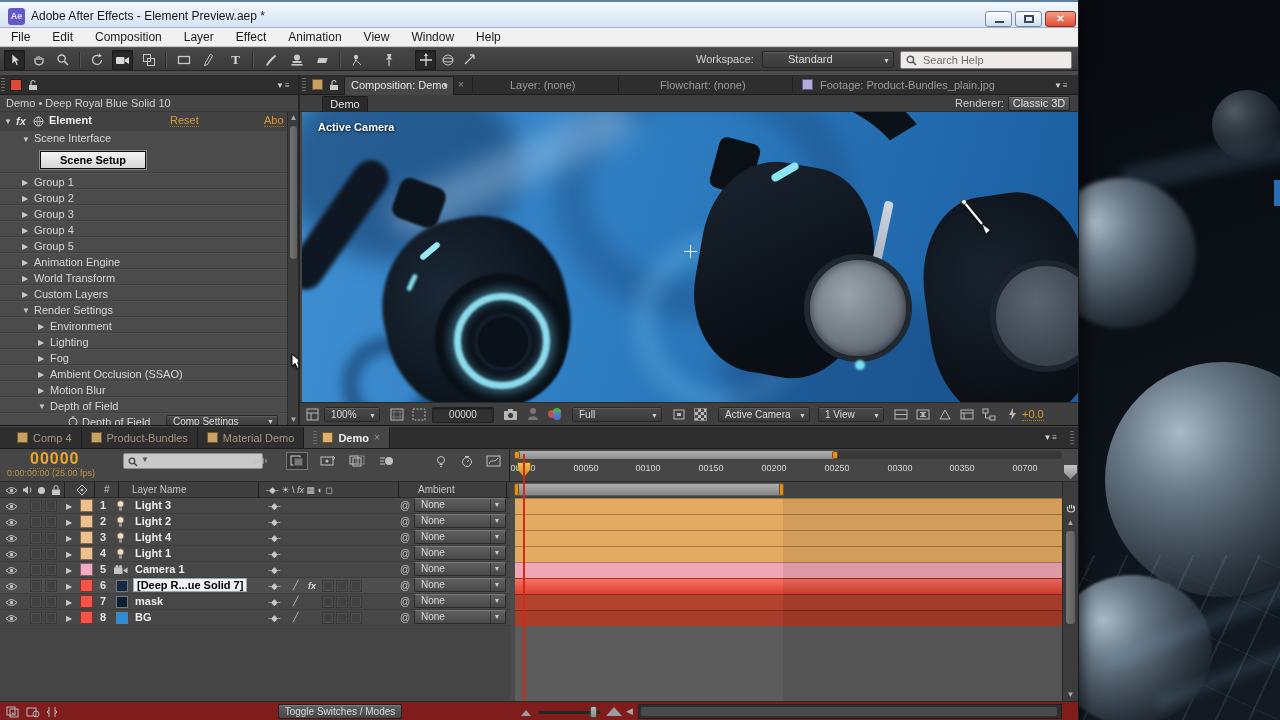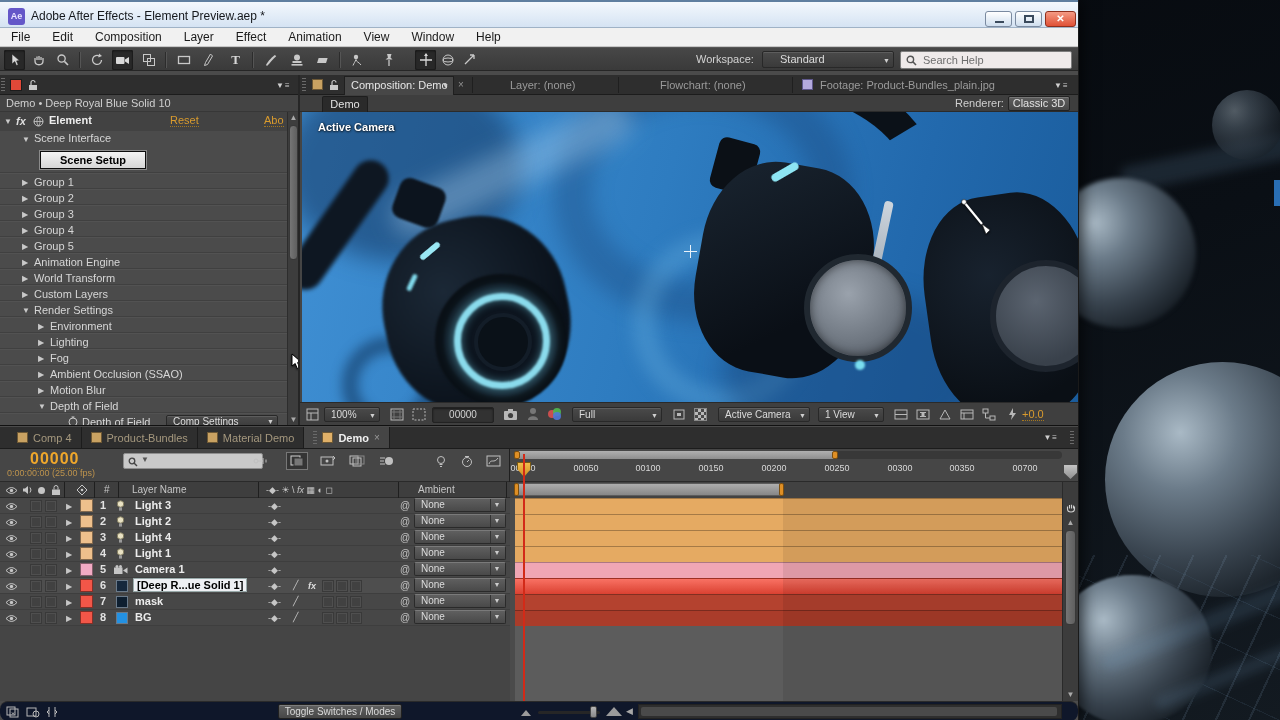--- a/index.html
+++ b/index.html
@@ -230,21 +230,21 @@
             <circle cx="7" cy="7" r="5" stroke="#c8c8c8" fill="none"></circle>
             <ellipse cx="7" cy="7" rx="5" ry="2" stroke="#c8c8c8" fill="none"></ellipse>
           </svg>
         </div>
       <div class="ab tool" style="left:459px;">
           <svg width="14" height="14">
             <path d="M2,11 L11,2 M11,2 h-4 M11,2 v4" stroke="#c8c8c8" fill="none" stroke-width="1.3"></path>
           </svg>
         </div>
       <span class="ab wslabel" style="left:696px;top:5px;">Workspace:</span>
-      <div class="ab dd" style="left:762px;top:3px;width:132px;height:17px;line-height:15px;padding-left:17px;"><span>Standard</span><span class="arr">▼</span></div>
+      <div class="ab dd" style="left:762px;top:3px;width:132px;height:17px;line-height:15px;padding-left:25px;"><span>Standard</span><span class="arr">▼</span></div>
       <div class="ab searchbox" style="left:900px;top:3px;width:172px;height:18px;line-height:16px;">
         <svg class="ab" style="left:5px;top:3px;" width="11" height="11">
             <circle cx="4.4" cy="4.4" r="3.2" stroke="#555" fill="none" stroke-width="1.4"></circle>
             <path d="M6.8,6.8 L10,10" stroke="#555" stroke-width="1.6"></path>
           </svg>
         <span class="ab" style="left:22px;">Search Help</span>
       </div>
     </div>
 
     <div class="ab fxpanel">
@@ -742,21 +742,21 @@
         <svg class="ab" style="left:5px;top:4px;" width="13" height="9">
             <path d="M1,4.5 Q6.5,-1.5 12,4.5 Q6.5,10.5 1,4.5 Z" fill="none" stroke="#c6c6c6"></path>
             <circle cx="6.5" cy="4.5" r="1.7" fill="#c6c6c6"></circle>
           </svg>
         <div class="ab cellbox" style="left:30px;top:2px;"></div>
         <div class="ab cellbox" style="left:45px;top:2px;"></div>
         <span class="ab tri" style="left:66px;top:4px;">▶</span>
         <div class="ab labelbox" style="left: 80px; top: 1px; background-color: rgb(242, 86, 72);"></div>
         <span class="ab lnum" style="left:100px;top:1px;">6</span>
         <div class="ab" style="left: 116px; top: 2px; width: 12px; height: 12px; border: 1px solid rgb(106, 122, 138); background-color: rgb(22, 40, 60);"></div>
-        <span class="ab lname sel" style="left:133px;top:0;">[Deep R...ue Solid 1]</span>
+        <span class="ab lname sel" style="left:133px;top:0;">[Deep R...ue Solid 7]</span>
         <span class="ab swtxt" style="left:268px;top:3px;">-◆-</span>
         <span class="ab swtxt" style="left:293px;top:2px;">╱</span>
         <span class="ab fxit" style="left:308px;top:3px;">fx</span>
         <div class="ab cellbox" style="left:322px;top:2px;"></div>
         <div class="ab cellbox" style="left:336px;top:2px;"></div>
         <div class="ab cellbox" style="left:350px;top:2px;"></div>
         <span class="ab pickwhip" style="left:400px;top:2px;">@</span>
         <div class="ab pdd"><span>None</span><span class="arr">▼</span></div>
       </div>
       <div class="ab tl-row" style="top:168px;">
@@ -819,21 +819,21 @@
 
       <div class="ab" style="left:1062px;top:56px;width:16px;height:219px;background:#3c3c3c;border-left:1px solid #2a2a2a;">
         <svg class="ab" style="left:2px;top:20px;" width="12" height="12">
             <path d="M2.5,7 V4.5 M4.5,6.5 V3 M6.5,6.5 V2.8 M8.5,6.5 V3.5 M2.5,7 c0,4 7,4 7,0 V4.5" stroke="#d0d0d0" fill="none" stroke-width="1.1"></path>
           </svg>
         <div class="scrarr ab" style="left:0;top:36px;width:15px;">▲</div>
         <div class="ab thumbv" style="left:2px;top:48px;width:11px;height:95px;"></div>
         <div class="scrarr ab" style="left:0;bottom:2px;width:15px;">▼</div>
       </div>
 
-      <div class="ab" style="left:0;top:275px;width:1078px;height:20px;background:#0f172a;border-top:1px solid #2a2a2a;border-radius:8px;">
+      <div class="ab" style="left:0;top:275px;width:1078px;height:20px;background:#7f1d1d;border-top:1px solid #2a2a2a;">
         <svg class="ab" style="left:6px;top:4px;" width="14" height="12">
             <rect x="1" y="1" width="8" height="8" stroke="#b8b8b8" fill="none"></rect>
             <rect x="4" y="3" width="8" height="8" stroke="#b8b8b8" fill="none"></rect>
             <path d="M6,6.5 l2,2 M8,6.5 l-2,2" stroke="#b8b8b8"></path>
           </svg>
         <svg class="ab" style="left:26px;top:4px;" width="14" height="12">
             <rect x="1" y="2" width="9" height="8" stroke="#b8b8b8" fill="none"></rect>
             <circle cx="10" cy="8" r="3" stroke="#b8b8b8" fill="none"></circle>
           </svg>
         <svg class="ab" style="left:46px;top:4px;" width="12" height="12">

